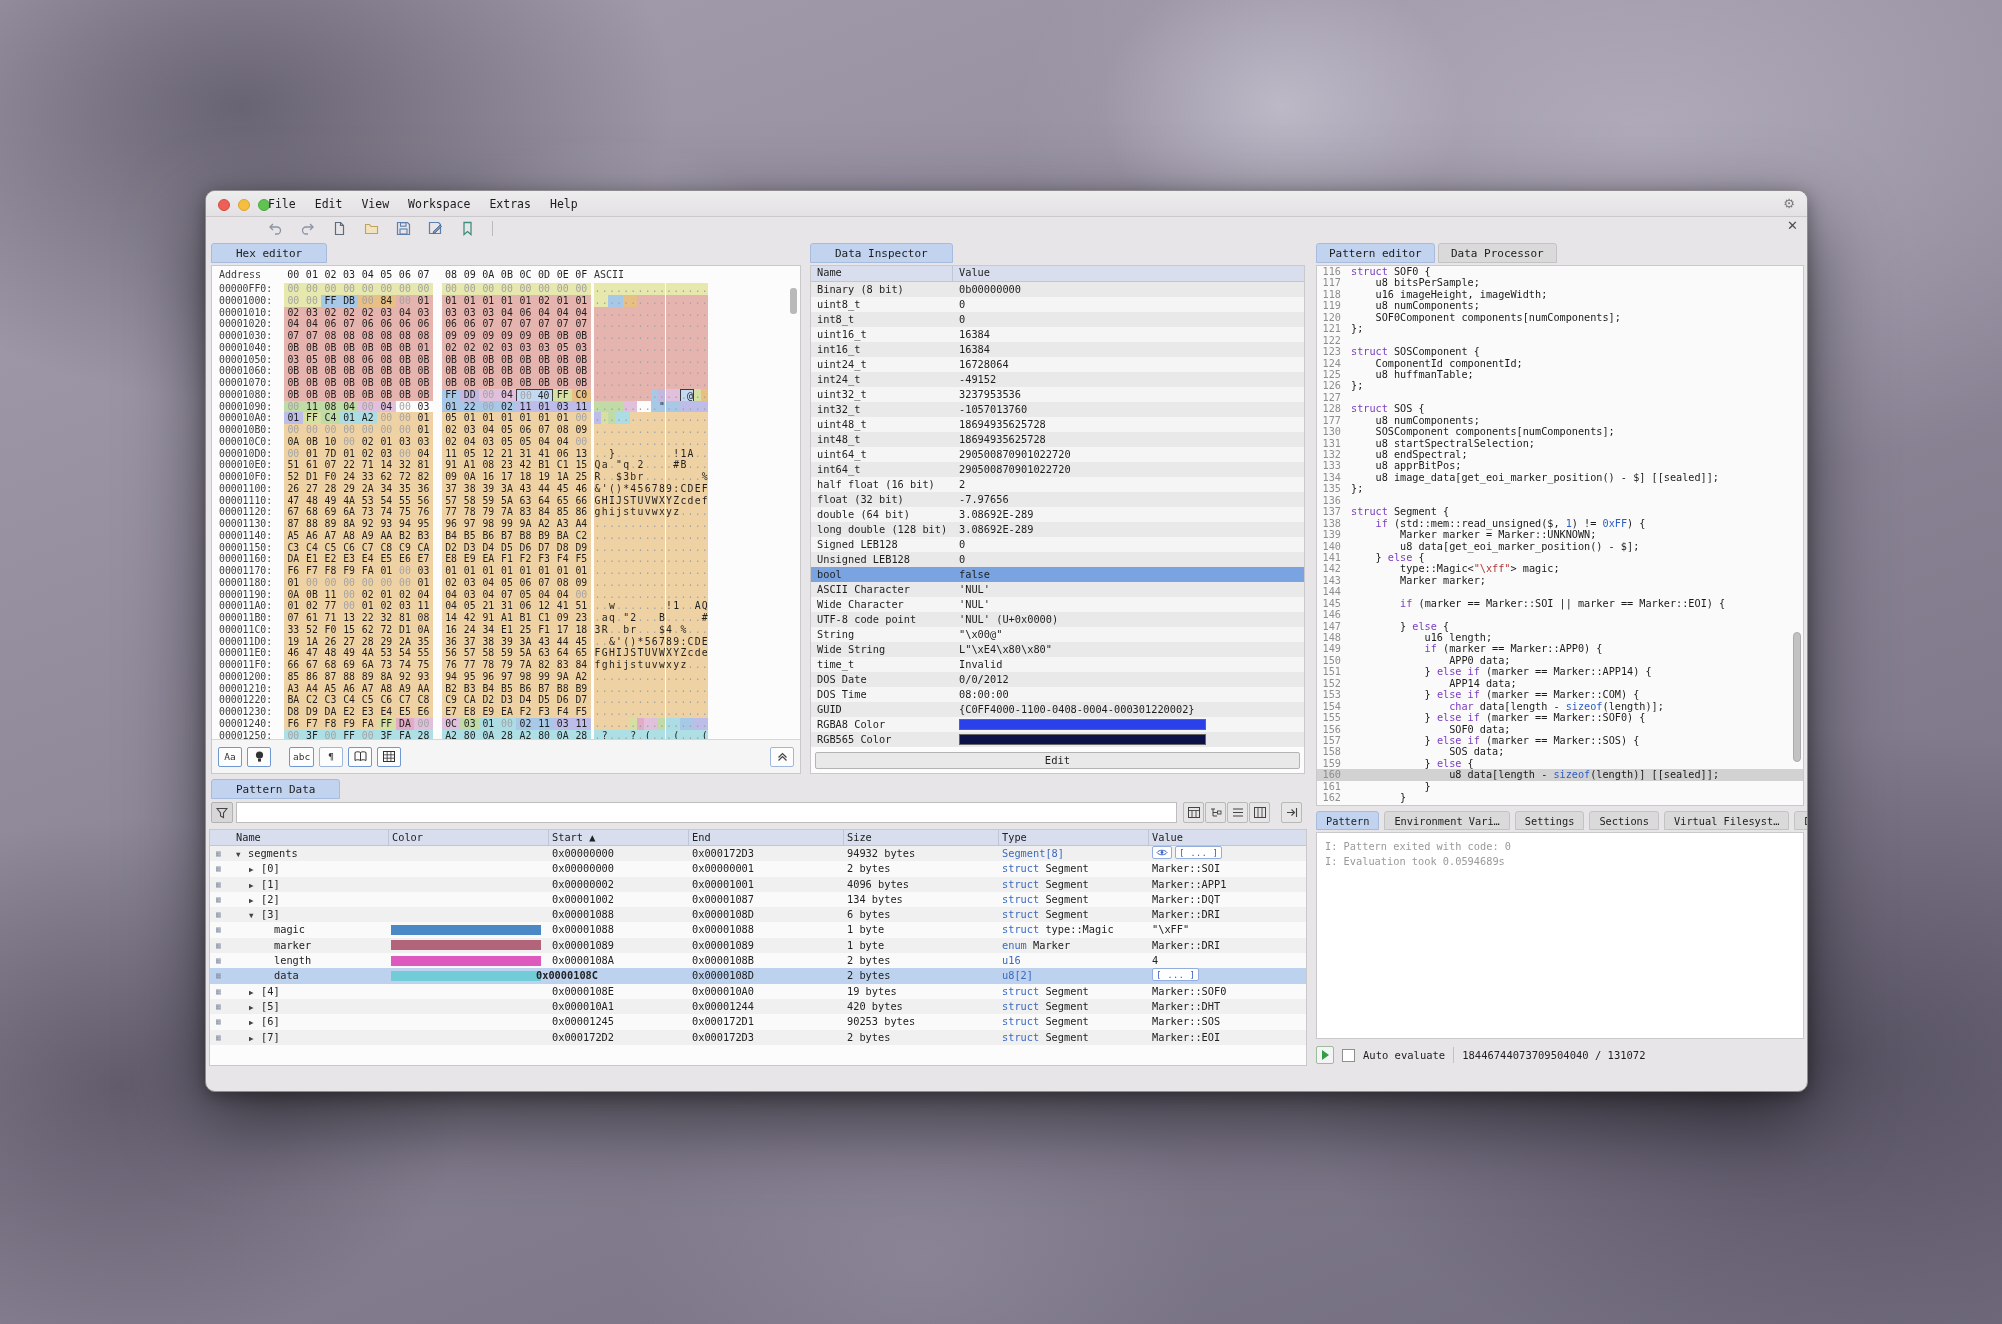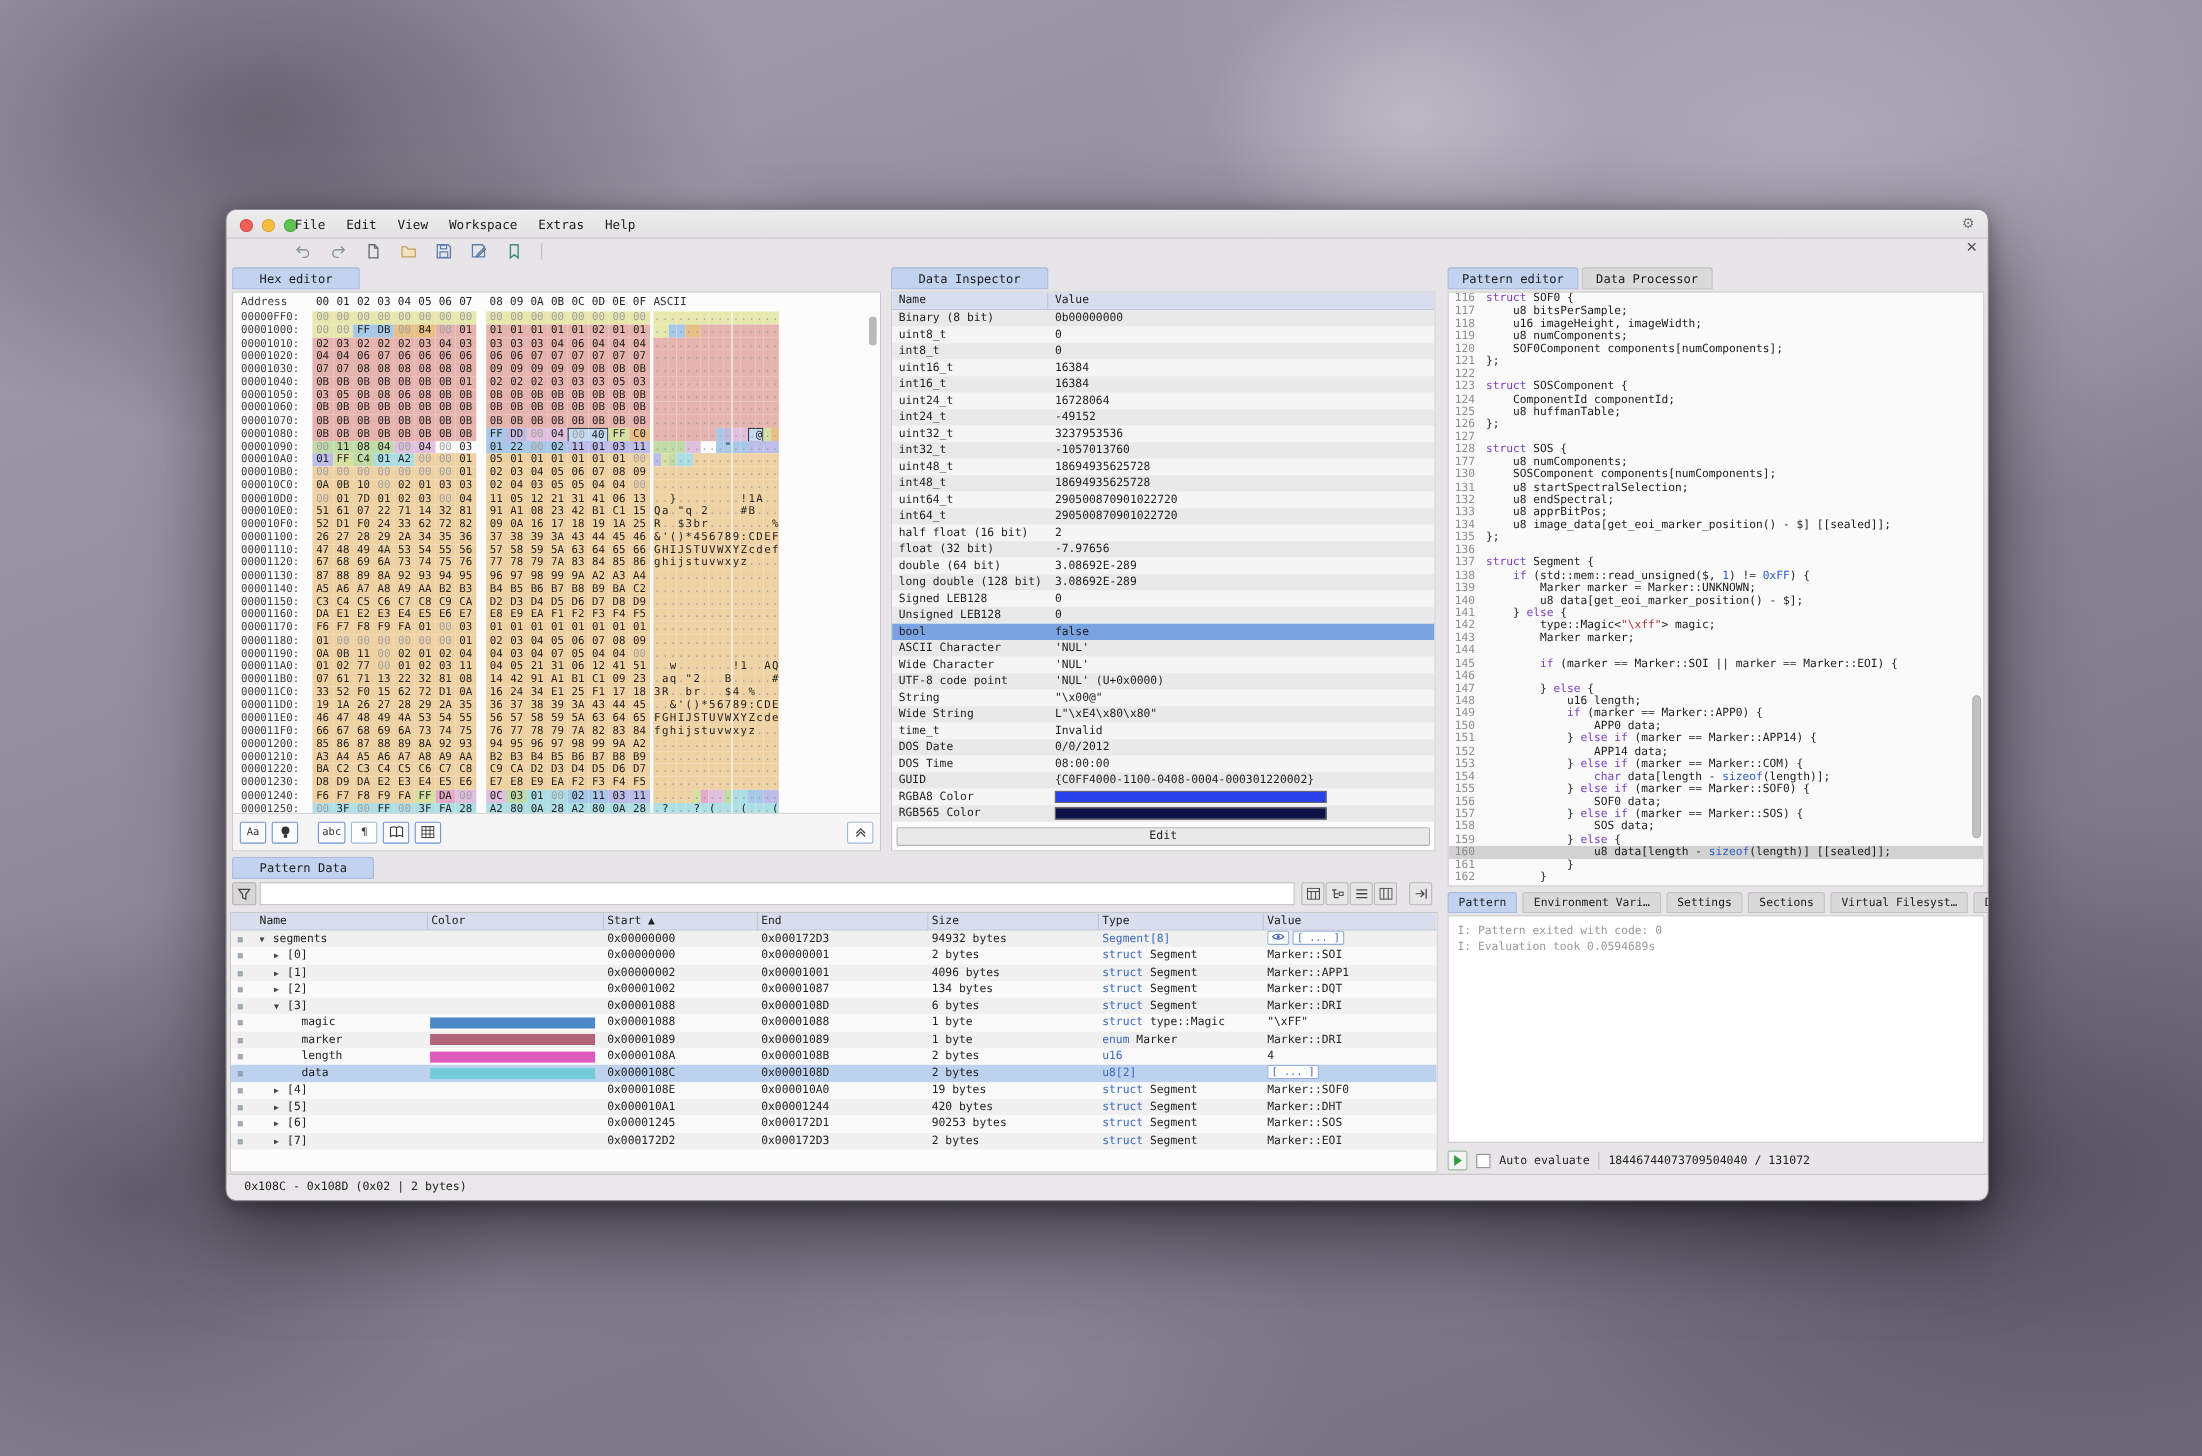--- a/index.html
+++ b/index.html
@@ -1948,21 +1948,21 @@
               <span class="pdcell" style="left: 342px;">0x0000108A</span>
               <span class="pdcell" style="left: 482px;">0x0000108B</span>
               <span class="pdcell" style="left: 637px;">2 bytes</span>
               <span class="pdcell" style="left: 792px;"><span class="pdkw">u16</span></span>
               <span class="pdcell" style="left: 942px;">4</span>
             </div>
             <div class="pdrow sel">
               <span class="pdcell favico" style="left: 6px;">▦</span>
               <span class="pdcell" style="left: 52px;"><span class="arrow"></span>data</span>
               <span class="pdswatch" style="left: 181px; background: rgb(114, 204, 216);"></span>
-              <span class="pdcell" style="left: 342px;">0x0000108C</span>
+              <span class="pdcell" style="left: 326px; font-weight: bold;">0x0000108C</span>
               <span class="pdcell" style="left: 482px;">0x0000108D</span>
               <span class="pdcell" style="left: 637px;">2 bytes</span>
               <span class="pdcell" style="left: 792px;"><span class="pdkw">u8[2]</span></span>
               <span class="pdcell" style="left: 942px;"><span class="chip">[ ... ]</span></span>
             </div>
             <div class="pdrow">
               <span class="pdcell favico" style="left: 6px;">▦</span>
               <span class="pdcell" style="left: 39px;"><span class="arrow">▶</span>[4]</span>
               <span class="pdcell" style="left: 342px;">0x0000108E</span>
               <span class="pdcell" style="left: 482px;">0x000010A0</span>
@@ -2018,18 +2018,15 @@
         <div class="playbtn">
             <div class="playtri"></div>
           </div>
         <div class="chk"></div>
         <span class="autolabel">Auto evaluate</span>
         <div class="vdiv"></div>
         <span class="counter">18446744073709504040 / 131072</span>
       </div>
     </section>
 
-    <div class="statusbar">
-      <span>0x108C - 0x108D (0x02 | 2 bytes)</span>
-    </div>
 
   </div>
 </div>
 
 </body></html>

